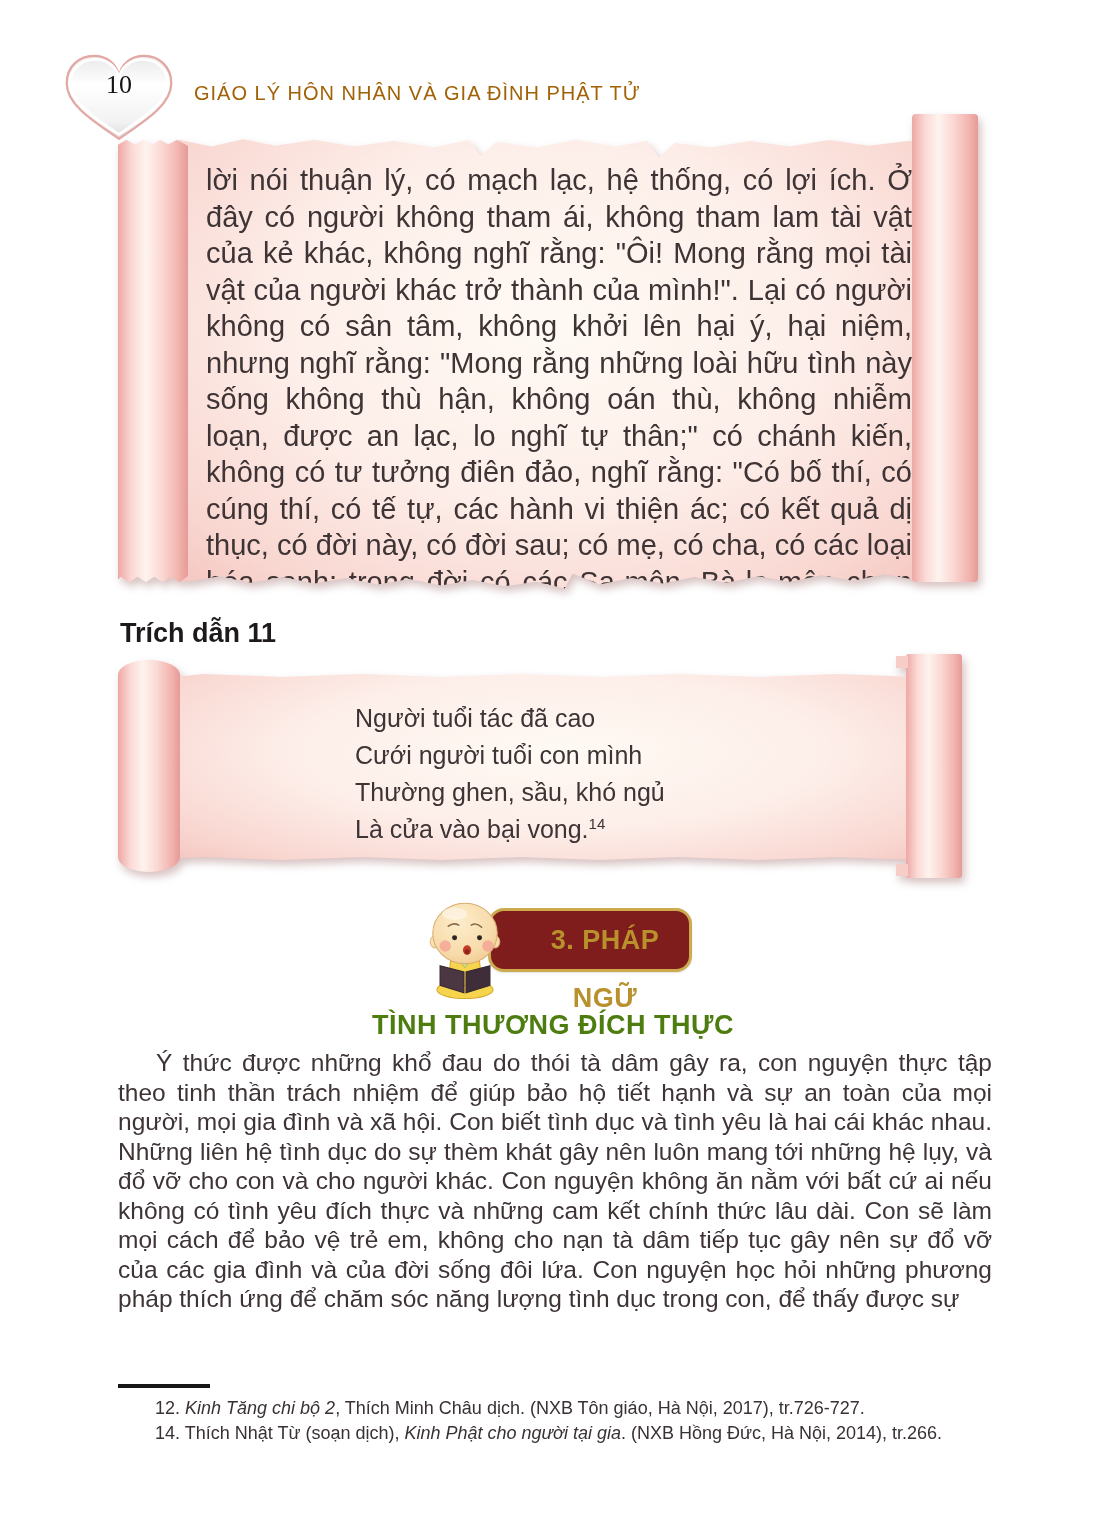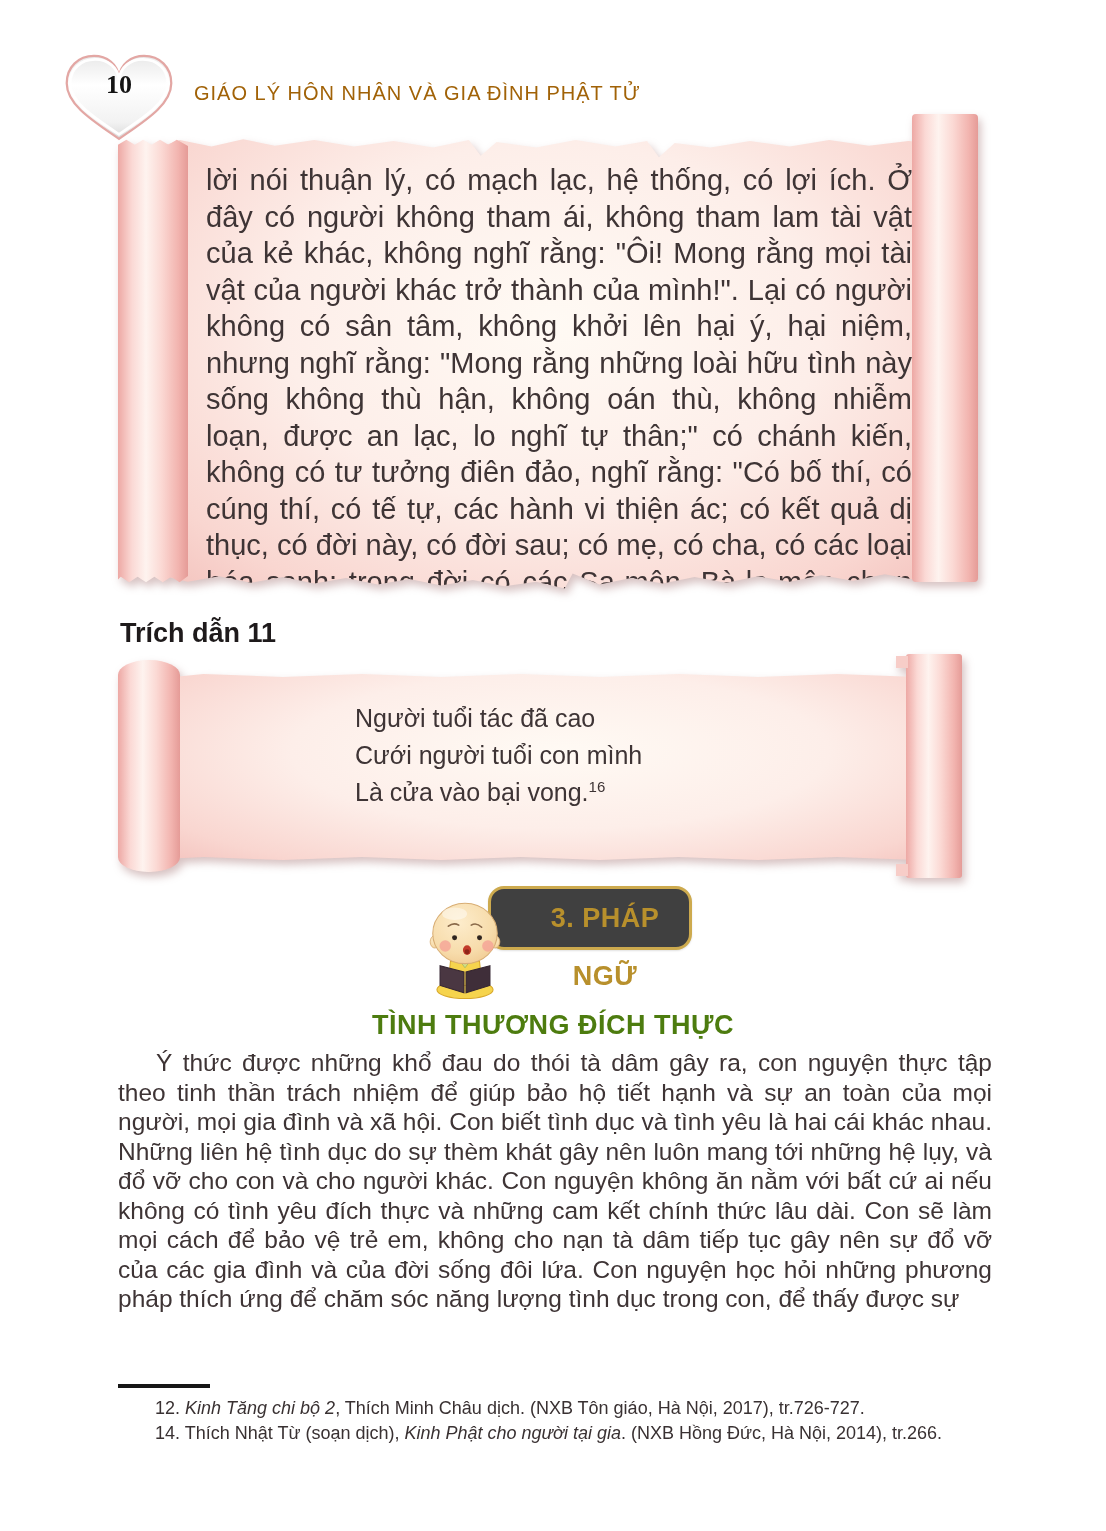--- a/index.html
+++ b/index.html
@@ -4,21 +4,21 @@
 <style>
   html,body{margin:0;padding:0;background:#ffffff;}
   .page{
     position:relative;width:1106px;height:1531px;background:#ffffff;overflow:hidden;
     font-family:"Liberation Sans","DejaVu Sans",sans-serif;color:#3e3435;
   }
   
   .heart-wrap{position:absolute;left:62px;top:48px;width:114px;height:100px;}
   .heart-num{
     position:absolute;left:0;top:22px;width:100%;text-align:center;
-    font-family:"Liberation Serif","DejaVu Serif",serif;font-size:26px;font-weight:700;color:#141414;
+    font-family:"Liberation Serif","DejaVu Serif",serif;font-size:26px;font-weight:400;color:#141414;
   }
   .book-title{
     position:absolute;left:182px;top:82px;font-size:20px;letter-spacing:1px;color:#a16207;margin-left:12px;
   }
   
   .scroll{position:absolute;filter:drop-shadow(3px 5px 4px rgba(150,95,95,.38));}
   .scroll1{left:118px;top:112px;width:868px;height:492px;}
   .scroll2{left:118px;top:658px;width:868px;height:218px;}
   .scroll-body{
     position:absolute;z-index:1;
@@ -50,22 +50,22 @@
     font-size:29px;line-height:1.26;text-align:justify;color:#3e3435;margin:0;
   }
   sup{font-size:60%;line-height:0;}
   .poem{position:absolute;left:191px;top:32px;font-size:25px;line-height:37px;color:#3e3435;}
   .poem div{white-space:nowrap;}
   
   .quote-heading{position:absolute;left:120px;top:618px;font-size:27px;font-weight:bold;color:#1e1a1b;}
   .section-title{position:absolute;left:0;top:1010px;width:100%;text-align:center;font-size:27px;font-weight:bold;color:#4d7c0f;letter-spacing:.5px;}
   
   .badge-box{
-    position:absolute;left:488px;top:886px;width:198px;height:58px;z-index:1;
-    background:#404040;border:3px solid #cdaa4e;border-radius:16px;box-shadow:0 1px 2px rgba(0,0,0,.12);
+    position:absolute;left:488px;top:908px;width:198px;height:58px;z-index:1;
+    background:#7f1d1d;border:3px solid #cdaa4e;border-radius:16px;box-shadow:0 1px 2px rgba(0,0,0,.12);
   }
   .badge-label{
     position:absolute;left:30px;top:0;width:168px;height:58px;line-height:58px;text-align:center;
     font-size:27px;font-weight:bold;color:#b8902c;letter-spacing:.5px;
   }
   .monk{position:absolute;left:413px;top:895px;width:104px;height:104px;z-index:2;}
   
   .section-body{
     position:absolute;left:118px;top:1048px;width:874px;
     font-size:24.5px;line-height:29.5px;text-align:justify;text-indent:38px;color:#3e3435;margin:0;
@@ -105,21 +105,22 @@
     <div class="roll roll-right"></div>
   </div>
 
   <div class="quote-heading">Trích dẫn 11</div>
 
   <div class="scroll scroll2">
     <div class="scroll-body">
       <div class="poem">
         <div>Người tuổi tác đã cao</div>
         <div>Cưới người tuổi con mình</div>
-        <div><span>Là cửa vào bại vong.</span><sup>16</sup></div>
+        <div>Thường ghen, sầu, khó ngủ</div>
+        <div><span>Là cửa vào bại vong.</span><sup>14</sup></div>
       </div>
     </div>
     <div class="roll roll-left"></div>
     <div class="roll roll-right"></div>
   </div>
 
   <div class="badge-box">
     <div class="badge-label">3. PHÁP NGỮ</div>
   </div>
   <svg class="monk" viewBox="0 0 100 100">

